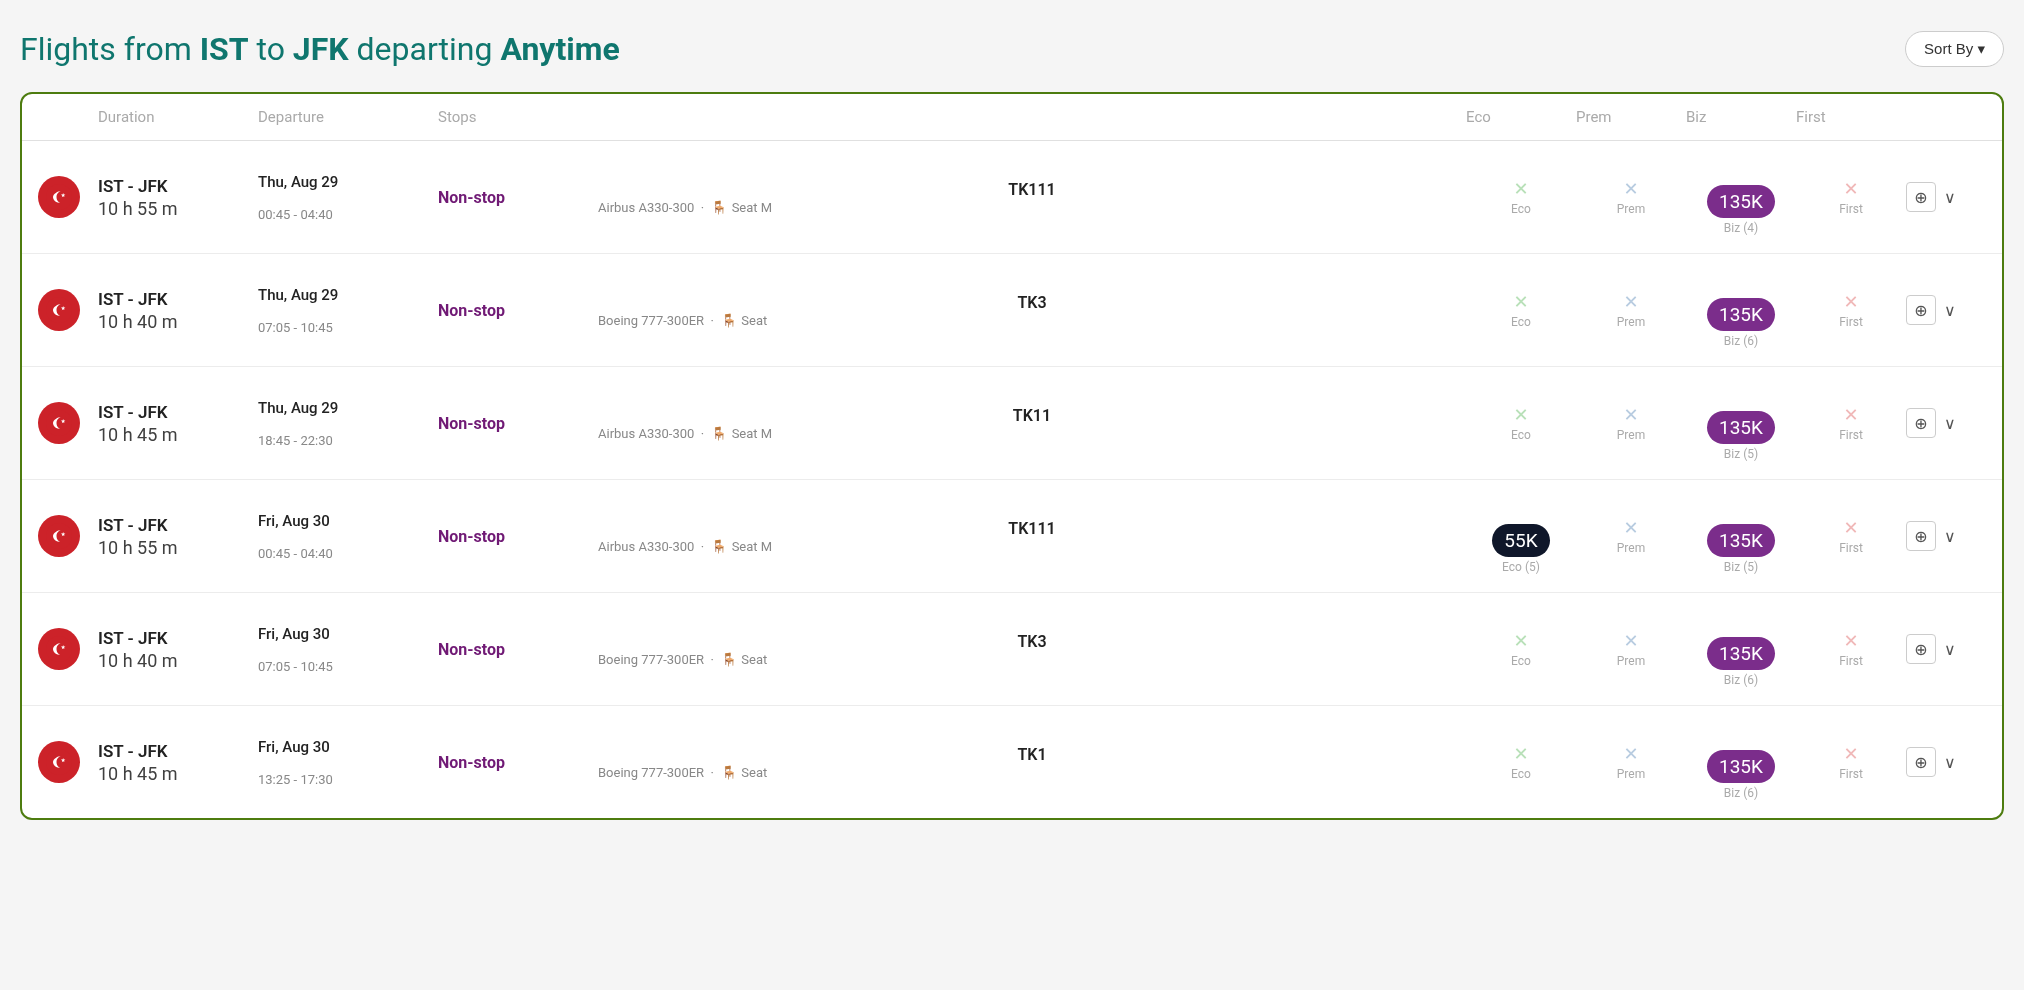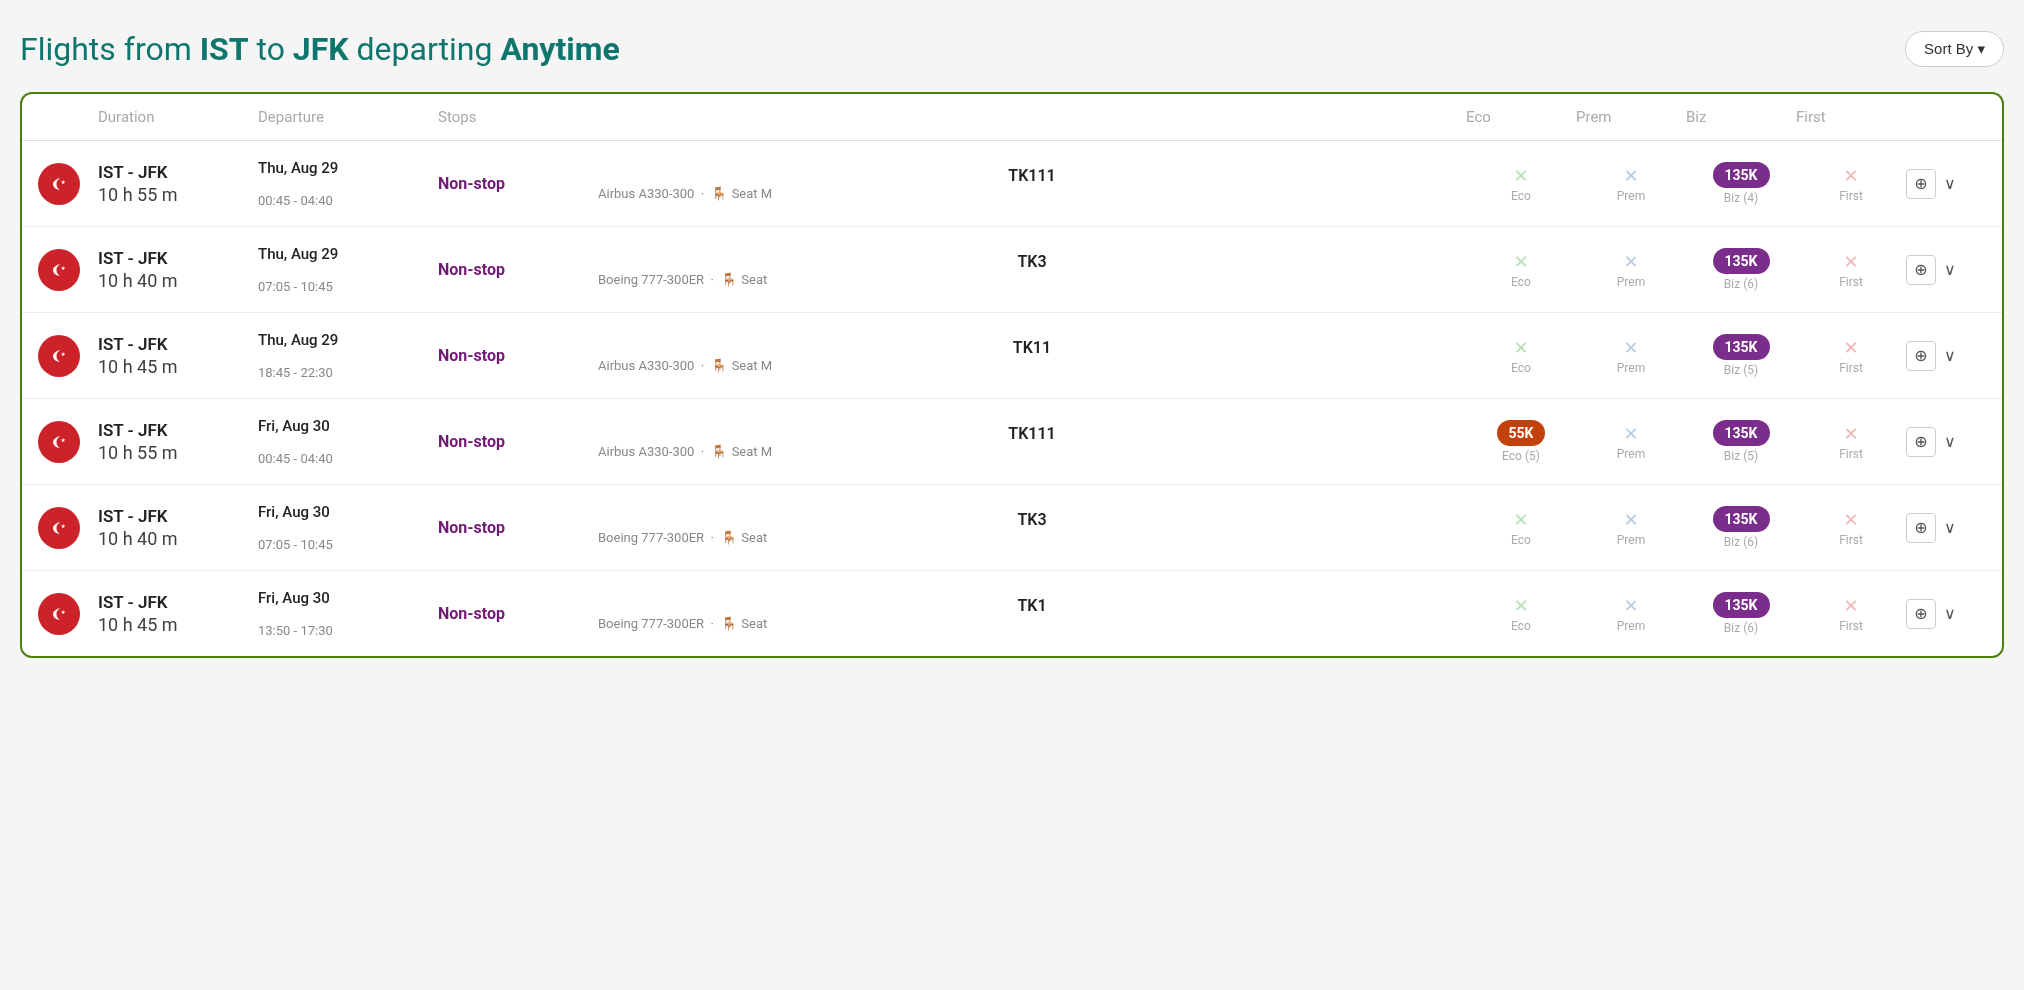--- a/index.html
+++ b/index.html
@@ -90,25 +90,26 @@
       display: flex;
       flex-direction: column;
       align-items: center;
       gap: 3px;
     }
     .price-badge {
       background: #7b2d8b;
       color: white;
       border-radius: 20px;
       padding: 5px 12px;
-      font-size: 14px;
-      font-weight: 700;
+      font-size: 19px;
+      font-weight: 400;
+      margin-top: 26px;
     }
     .price-badge.eco-active {
-      background: #c2410c;
+      background: #0f172a;
     }
     .price-label {
       font-size: 12px;
       color: #aaa;
     }
     .x-mark {
       font-size: 18px;
       color: #d4d4d4;
     }
     .x-mark.eco-x { color: #b8e0b8; }
@@ -393,21 +394,21 @@
     <path d="M16 8 C13 8, 8 11, 8 14 C8 17, 11 20, 16 20 C14 20, 11.5 17.5, 11.5 14 C11.5 10.5, 14 8.5, 16 8Z" fill="white"></path>
     <polygon points="19,10 20,13 23,13 20.5,15 21.5,18 19,16 16.5,18 17.5,15 15,13 18,13" fill="white" transform="scale(0.55) translate(14,8)"></polygon>
   </svg>
         </div>
     <div class="route-info">
       <div class="route">IST - JFK</div>
       <div class="duration">10 h 45 m</div>
     </div>
     <div class="departure-info">
       <div class="date">Fri, Aug 30</div>
-      <div class="time">13:50 - 17:30</div>
+      <div class="time">13:25 - 17:30</div>
     </div>
     <div class="stops-cell">Non-stop</div>
     <div class="flight-details">
       <div class="flight-num">TK1</div>
       <div class="aircraft">
         Boeing 777-300ER &nbsp;·&nbsp; <span style="font-size:13px;">🪑</span> Seat
       </div>
     </div>
     <div class="price-cell">
       <span class="x-mark eco-x">✕</span>

